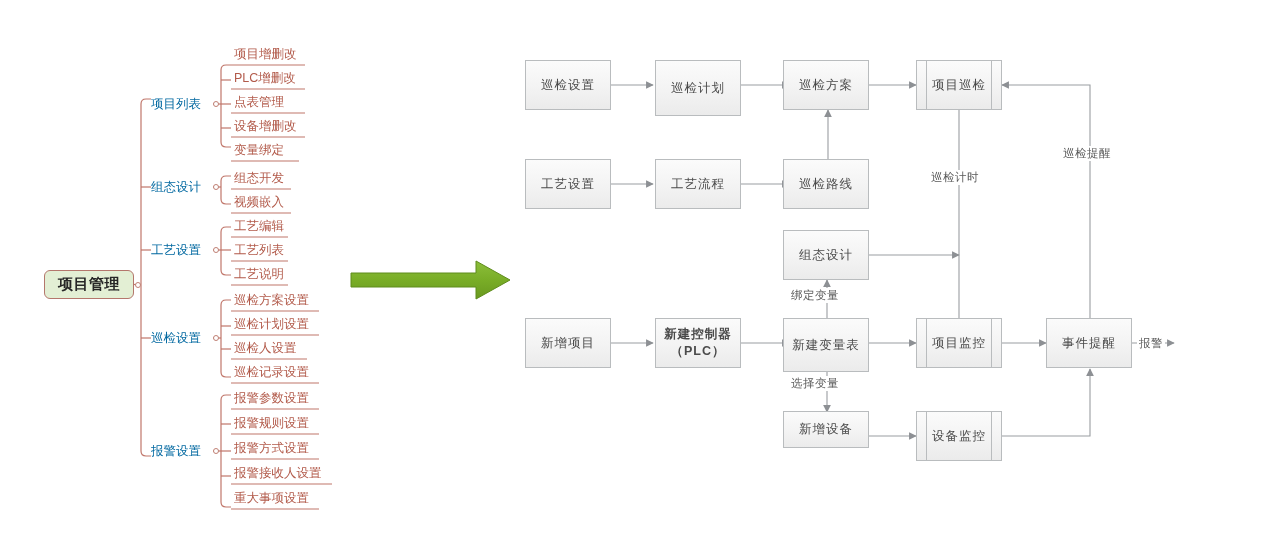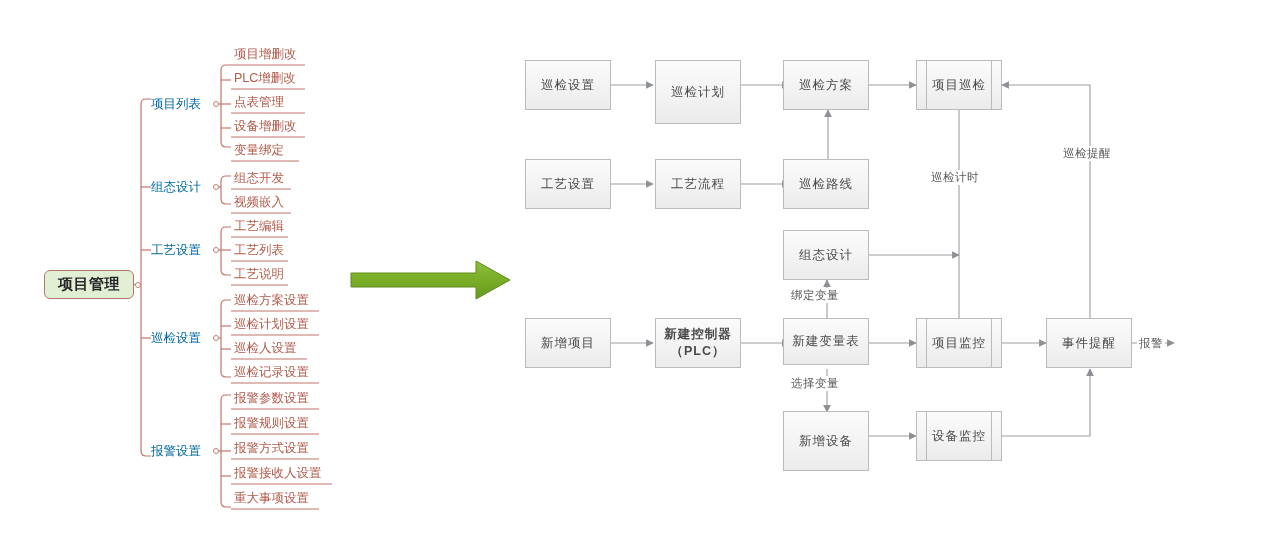--- a/index.html
+++ b/index.html
@@ -290,21 +290,21 @@
 
         <path d="M369 436 L416 436"></path>
 
         <path d="M502 436 L590 436 L590 369"></path>
       </g>
     </svg>
 
     <div class="fbox" style="left:25px;top:60px;width:86px;height:50px;">
       <span>巡检设置</span>
     </div>
-    <div class="fbox" style="left:155px;top:60px;width:86px;height:64px;">
+    <div class="fbox" style="left:155px;top:60px;width:86px;height:56px;">
       <span>巡检计划</span>
     </div>
     <div class="fbox pre" style="left:416px;top:60px;width:86px;height:50px;">
       <span>项目巡检</span>
     </div>
     <div class="fbox" style="left:283px;top:60px;width:86px;height:50px;">
       <span>巡检方案</span>
     </div>
 
     <div class="fbox" style="left:25px;top:159px;width:86px;height:50px;">
@@ -321,31 +321,31 @@
       <span>组态设计</span>
     </div>
 
     <div class="fbox" style="left:25px;top:318px;width:86px;height:50px;">
       <span>新增项目</span>
     </div>
     <div class="fbox" style="left:155px;top:318px;width:86px;height:50px;white-space:pre-line;">
       <span style="white-space:pre-line;font-weight:bold;">新建控制器
 （PLC）</span>
     </div>
-    <div class="fbox" style="left:283px;top:318px;width:86px;height:47px;">
+    <div class="fbox" style="left:283px;top:318px;width:86px;height:54px;">
       <span>新建变量表</span>
     </div>
     <div class="fbox pre" style="left:416px;top:318px;width:86px;height:50px;">
       <span>项目监控</span>
     </div>
     <div class="fbox" style="left:546px;top:318px;width:86px;height:50px;">
       <span>事件提醒</span>
     </div>
 
-    <div class="fbox" style="left:283px;top:411px;width:86px;height:60px;">
+    <div class="fbox" style="left:283px;top:411px;width:86px;height:37px;">
       <span>新增设备</span>
     </div>
     <div class="fbox pre" style="left:416px;top:411px;width:86px;height:50px;">
       <span>设备监控</span>
     </div>
 
     <div class="flabel" style="left:561px;top:146px;">
       <span>巡检提醒</span>
     </div>
     <div class="flabel" style="left:429px;top:170px;">

